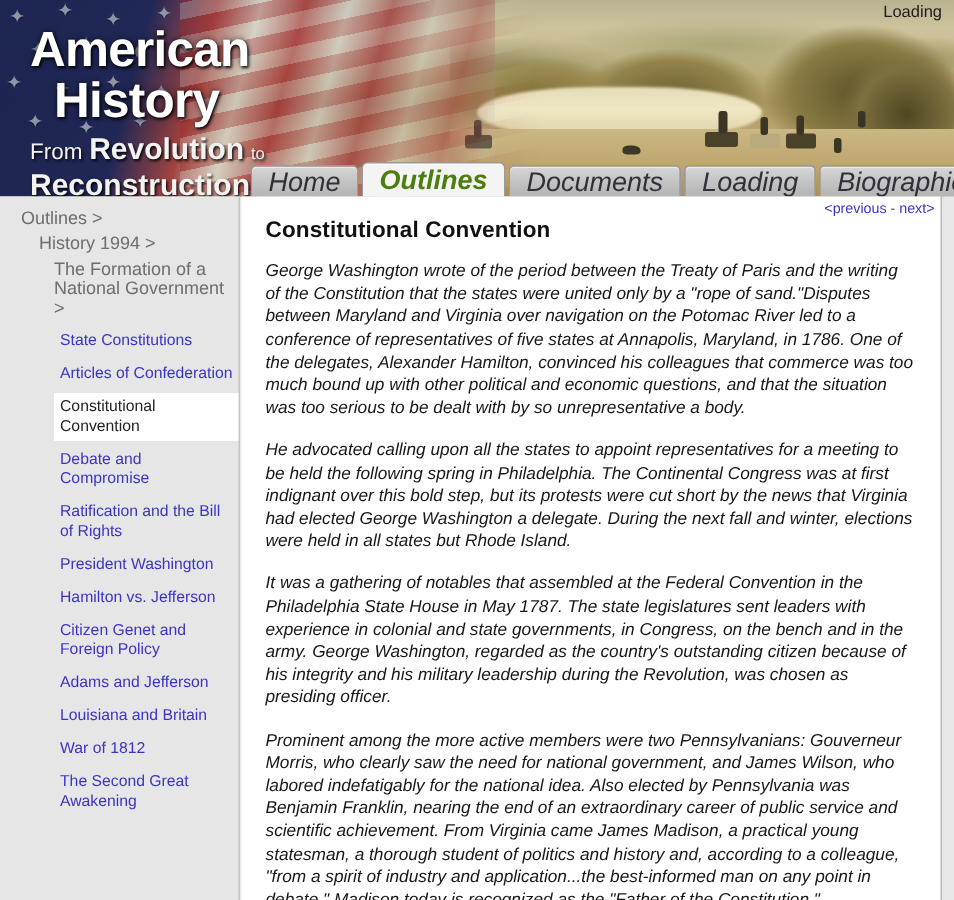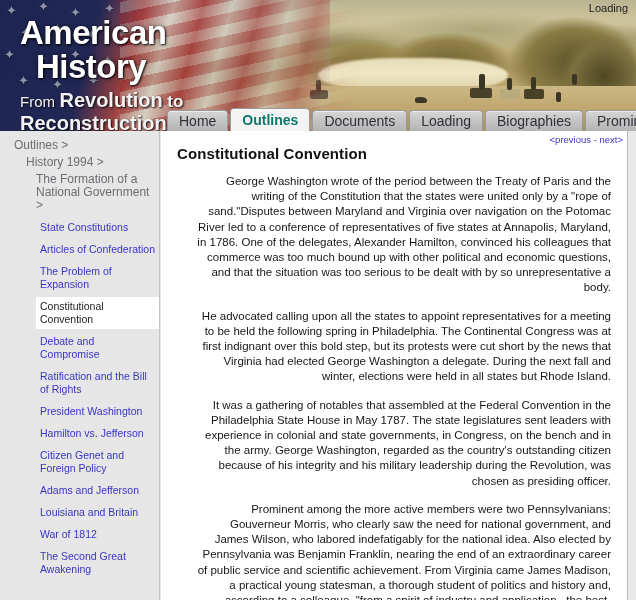--- a/index.html
+++ b/index.html
@@ -102,46 +102,47 @@
   #banner-text { position: absolute; left: 20px; top: 6px; width: 300px; margin-top: 10px; }
   .bt-line1, .bt-line2 {
     font-size: 33px; font-weight: bold; color: #ffffff; line-height: 34px;
     letter-spacing: -0.5px;
     text-shadow: 1px 1px 2px rgba(0,0,0,.85), 0 0 4px rgba(0,0,0,.6);
   }
   .bt-line2 { margin-left: 16px; }
   .bt-sub { margin-top: 6px; color: #f2f2f2; }
   .bt-sub .s1 { font-size: 15px; font-weight: normal; }
   .bt-sub .s-big { font-size: 20px; font-weight: bold; }
-  .bt-sub .s2 { font-size: 17px; font-weight: bold; }
+  .bt-sub .s2 { font-size: 11px; font-weight: normal; }
   .bt-r1 { line-height: 20px; text-shadow: 1px 1px 2px rgba(0,0,0,.9); }
   .bt-r2 { line-height: 22px; text-shadow: 1px 1px 2px rgba(0,0,0,.9); }
   .bt-r3 { line-height: 17px; font-size: 14px; font-weight: bold; text-shadow: 1px 1px 2px rgba(0,0,0,.9); }
 
   #loading-text {
     position: absolute; right: 8px; top: 2px;
     font-size: 11px; color: #1b1b1b;
   }
 
   
   #tabs {
     position: absolute; left: 167px; top: 109px; height: 22px;
     display: flex; align-items: flex-end; gap: 2px;
   }
   .tab {
     height: 21px; line-height: 20px; padding: 0 11px;
-    font-size: 14px; color: #30303a;
+    font-size: 18px; color: #30303a;
     background: linear-gradient(to bottom, #d6d6d6 0%, #c2c2c2 55%, #b4b4b4 100%);
     border: 1px solid #9a9a9a; border-bottom: none;
     border-radius: 4px 4px 0 0;
     white-space: nowrap;
     box-shadow: inset 0 1px 0 rgba(255,255,255,.55);
+    font-style: italic;
   }
   .tab.active {
-    background: #f4f4f4; color: #0f766e; font-weight: bold;
+    background: #f4f4f4; color: #4d7c0f; font-weight: bold;
     height: 23px; line-height: 22px;
     border-color: #9a9a9a;
   }
 
   
   #sidebar {
     position: absolute; left: 0; top: 131px; width: 160px; height: 469px;
     background: #e6e6e6;
     border-right: 1px solid #c4c4c4;
     padding-top: 6px;
@@ -185,23 +186,23 @@
     font-size: 9.5px; color: #3b35c4;
   }
   #pager a { color: #3b35c4; text-decoration: none; cursor: pointer; }
   #article { padding: 14px 16px 0 16px; }
   #article h1 {
     margin: 0 0 12px 0;
     font-size: 15px; font-weight: bold; color: #111114;
     letter-spacing: .1px;
   }
   #article p {
-    margin: 0 0 13px 16px;
+    margin: 0 0 13px 0;
     font-size: 11.5px; line-height: 15.2px;
-    color: #17171a; text-align: right;
+    color: #17171a; text-align: left; font-style: italic;
   }
 
   #right-gutter {
     position: absolute; left: 629px; top: 131px; width: 7px; height: 469px;
     background: #e8e8e8;
   }
 </style>
 </head>
 <body>
 
@@ -280,21 +281,20 @@
   </div>
 
   <div id="sidebar">
     <div class="crumb l0">Outlines &gt;</div>
     <div class="crumb l1">History 1994 &gt;</div>
     <div class="crumb l2">The Formation of a National Government &gt;</div>
 
     <div class="nav-list">
       <a class="nav-item">State Constitutions</a>
       <a class="nav-item">Articles of Confederation</a>
-      <a class="nav-item">The Problem of Expansion</a>
       <a class="nav-item selected">Constitutional Convention</a>
       <a class="nav-item">Debate and Compromise</a>
       <a class="nav-item">Ratification and the Bill of Rights</a>
       <a class="nav-item">President Washington</a>
       <a class="nav-item">Hamilton vs. Jefferson</a>
       <a class="nav-item">Citizen Genet and Foreign Policy</a>
       <a class="nav-item">Adams and Jefferson</a>
       <a class="nav-item">Louisiana and Britain</a>
       <a class="nav-item">War of 1812</a>
       <a class="nav-item">The Second Great Awakening</a>

